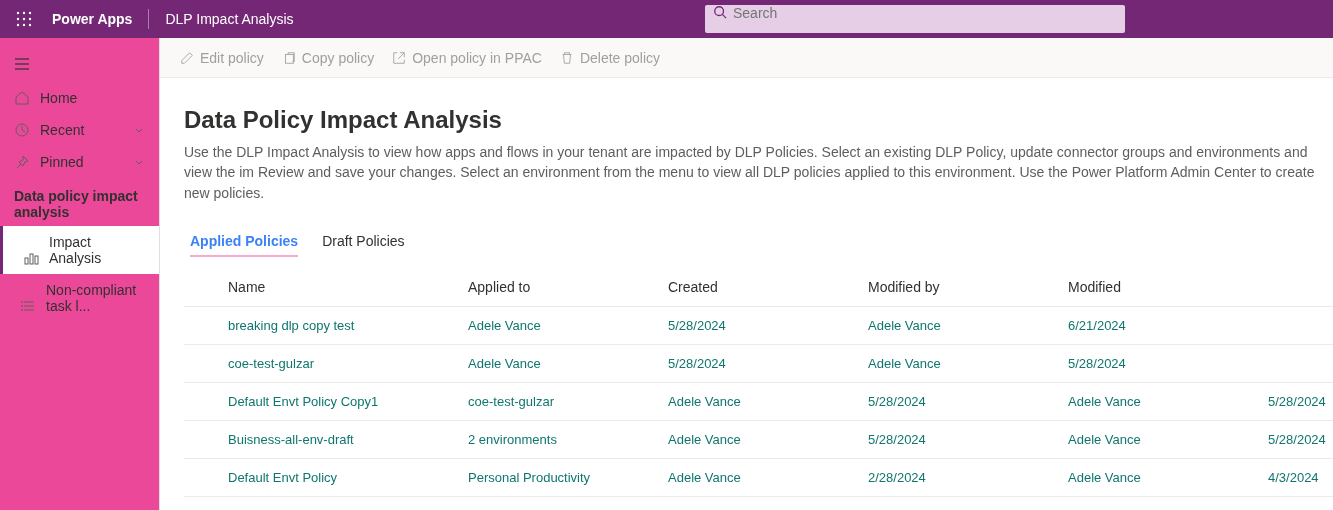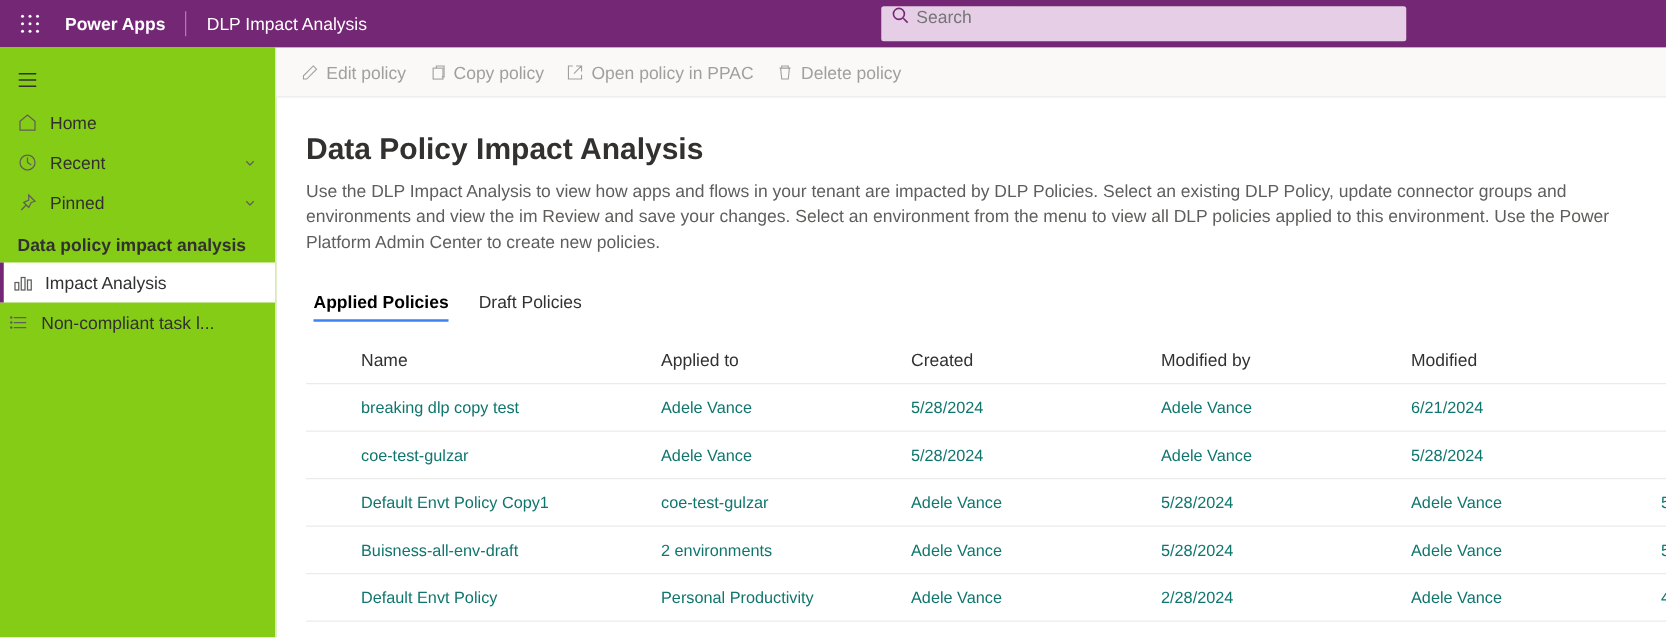--- a/index.html
+++ b/index.html
@@ -39,22 +39,22 @@
       gap: 6px;
       margin-right: 200px;
     }
     .search-wrap input {
       border: none; background: transparent; outline: none;
       width: 100%; font-size: 14px; color: #555;
     }
     .search-icon { width: 14px; height: 14px; color: #742774; }
     .layout { display: flex; height: calc(100vh - 38px); }
     .sidebar {
-      width: 221px;
-      background: #84cc16;
+      width: 160px;
+      background: #ec4899;
       border-right: 1px solid #e1dfdd;
       padding-top: 8px;
       flex-shrink: 0;
     }
     .hamburger {
       padding: 10px 14px;
       display: flex;
       align-items: center;
     }
     .nav-item {
@@ -67,22 +67,22 @@
       color: #323130;
     }
     .nav-item .chev { margin-left: auto; }
     .nav-section-title {
       font-weight: 600;
       padding: 10px 14px 6px;
       font-size: 14px;
     }
     .nav-sub {
       display: flex;
-      align-items: flex-start;
-      padding: 8px 14px 8px 7px;
+      align-items: flex-end;
+      padding: 8px 14px 8px 20px;
       gap: 10px;
       cursor: pointer;
       background: #fff;
     }
     .nav-sub.active {
       border-left: 3px solid #742774;
       background: #fff;
     }
     .nav-sub:not(.active) { background: transparent; }
     .main { flex: 1; display: flex; flex-direction: column; overflow: hidden; }
@@ -123,22 +123,22 @@
       margin-bottom: 12px;
       padding-left: 6px;
     }
     .tab {
       font-weight: 600;
       padding: 6px 0;
       color: #323130;
       cursor: pointer;
     }
     .tab.active {
-      border-bottom: 2px solid #3b82f6;
-      color: #000000;
+      border-bottom: 2px solid #f9a8d4;
+      color: #3b82f6;
     }
     .tab:not(.active) { font-weight: 400; }
     .grid {
       border-top: none;
     }
     .grid-header, .grid-row {
       display: grid;
       grid-template-columns: 240px 200px 200px 200px 200px 120px;
       align-items: center;
       padding-left: 44px;

